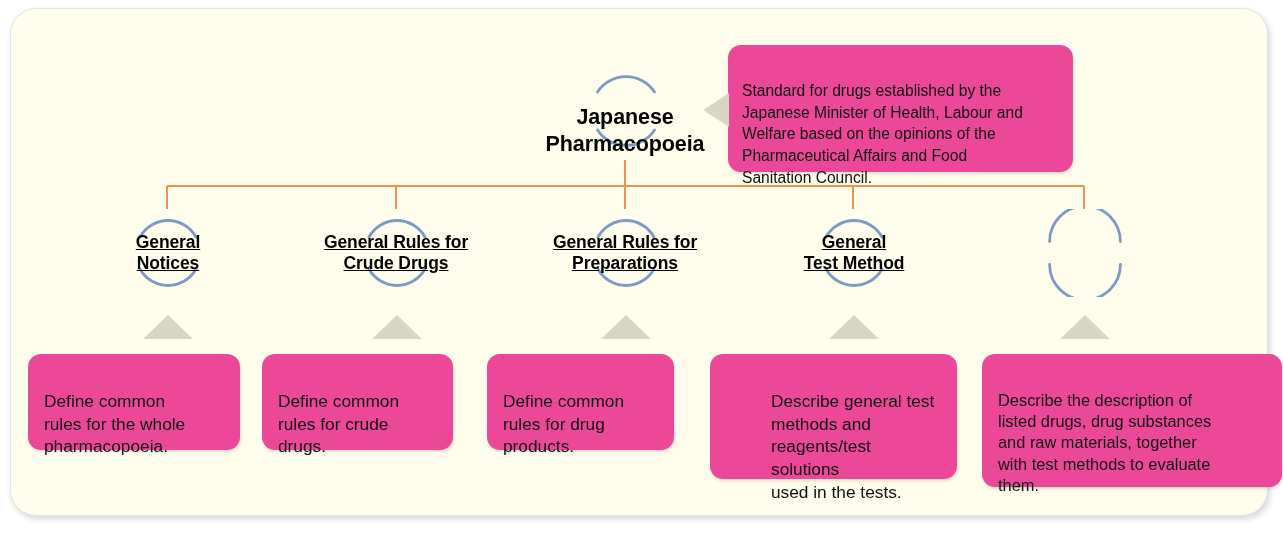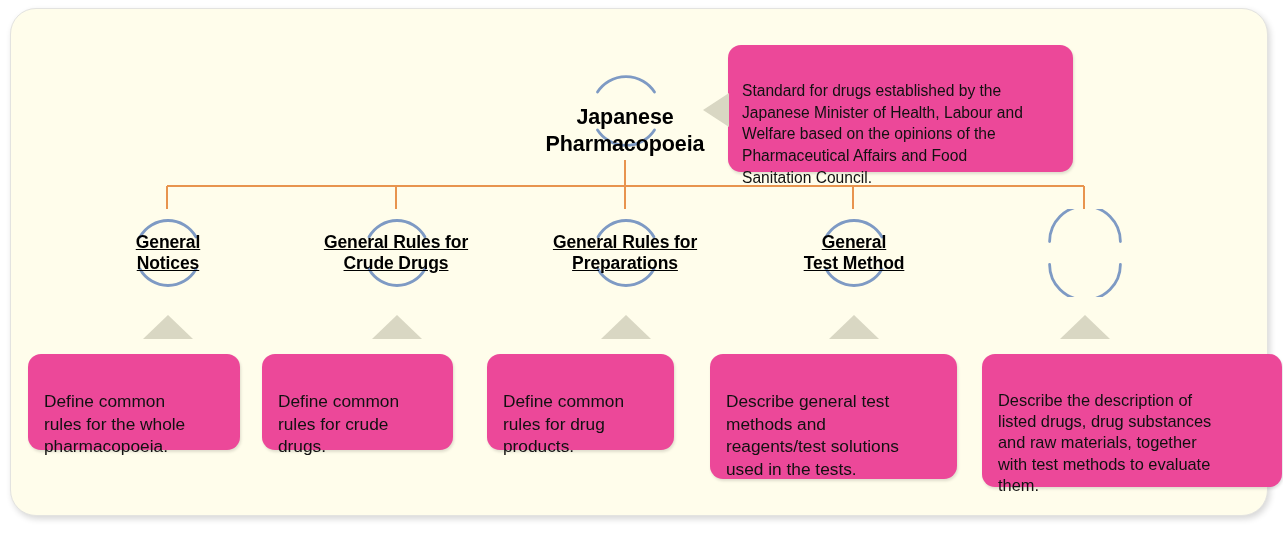--- a/index.html
+++ b/index.html
@@ -218,21 +218,21 @@
   </div>
 
   <div class="tab-up" style="left:601px; top:315px;"></div>
   <div class="callout" style="left:487px; top:338px; width:187px; height:96px;">
     <span class="txt">Define common
 rules for drug
 products.</span>
   </div>
 
   <div class="tab-up" style="left:829px; top:315px;"></div>
-  <div class="callout" style="left:710px; top:338px; width:247px; height:125px;">
+  <div class="callout" style="left:710px; top:338px; width:247px; height:125px;padding-left:45px;">
     <span class="txt">Describe general test
 methods and
 reagents/test solutions
 used in the tests.</span>
   </div>
 
   <div class="tab-up" style="left:1060px; top:315px;"></div>
   <div class="callout" style="left:982px; top:338px; width:300px; height:133px;">
     <span class="txt" style="font-size:16.4px; line-height:1.30;">Describe the description of
 listed drugs, drug substances

